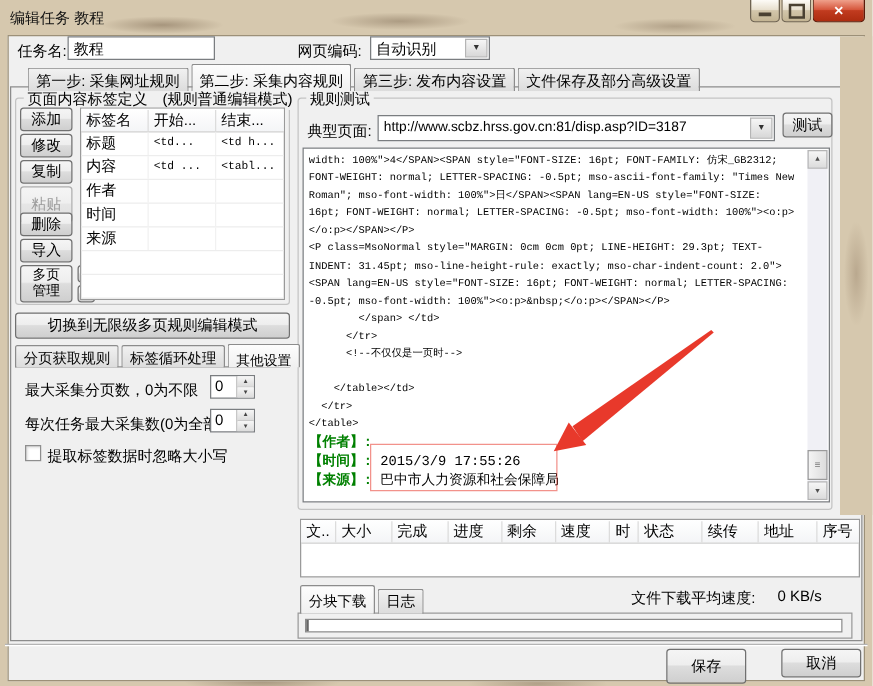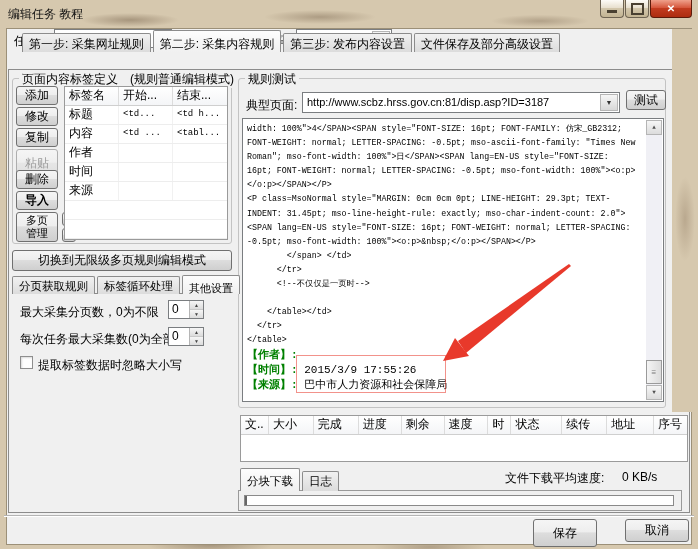--- a/index.html
+++ b/index.html
@@ -34,21 +34,21 @@
   .tabpage{border:1px solid #8c8c8c;background:#f0f0f0;}
   .tabs-row{display:flex;align-items:flex-end;}
   .tab{box-sizing:border-box;border:1px solid #8c8c8c;border-bottom:none;border-radius:2px 2px 0 0;
     background:linear-gradient(#f1f1f1,#dcdcdc);padding:2px 6px 3px 6px;margin-right:2px;height:19px;
     white-space:nowrap;z-index:2;}
   .tab.active{background:linear-gradient(#fdfdfd,#f0f0f0);height:22px;padding-top:5px;position:relative;z-index:3;}
   .groupbox{border:1px solid #c3c3c3;border-radius:3px;}
   .gb-label{position:absolute;top:-8px;left:6px;background:#f0f0f0;padding:0 3px;white-space:nowrap;}
   .grid{background:#fff;border:1px solid #9a9a9a;}
   .grid-header{display:flex;border-bottom:1px solid #cfcfcf;height:18px;line-height:17px;
-    background:linear-gradient(#ffffff,#f4f5f7);}
+    background:linear-gradient(#ffffff,#f4f5f7);align-items:center;}
   .grid-hcell{box-sizing:border-box;padding-left:4px;border-right:1px solid #dcdcdc;overflow:hidden;white-space:nowrap;}
   .grid-row{display:flex;height:18px;line-height:17px;border-bottom:1px solid #ededed;}
   .grid-cell{box-sizing:border-box;padding-left:4px;border-right:1px solid #f1f1f1;overflow:hidden;
     white-space:nowrap;}
   .mono{font-family:"Liberation Mono",monospace;}
   .spinner{display:flex;background:#fff;border:1px solid #7a7d80;}
   .spin-val{flex:1;padding:2px 3px;line-height:13px;}
   .spin-btns{width:13px;display:flex;flex-direction:column;border-left:1px solid #b5b5b5;}
   .spin-btn{flex:1;font-size:5px;line-height:8px;text-align:center;color:#444;
     background:linear-gradient(#f6f6f6,#dcdcdc);border-bottom:1px solid #c9c9c9;}
@@ -97,37 +97,37 @@
   <span class="abs" style="left:14px;top:33px;">任务名:</span>
   <div class="abs input" style="left:54px;top:29px;width:118px;height:19px;">教程</div>
   <span class="abs" style="left:238px;top:33px;">网页编码:</span>
   <div class="abs input" style="left:296px;top:29px;width:96px;height:19px;padding-right:18px;">
     <span>自动识别</span>
     <span class="combo-arrow">▼</span>
   </div>
 
   <div class="abs tabpage" style="left:8px;top:69px;width:682px;height:444px;"></div>
 
-  <div class="abs tabs-row" style="left:10px;top:30px;height:22px;padding-left:12px;">
+  <div class="abs tabs-row" style="left:10px;top:51px;height:22px;padding-left:12px;">
     <div class="tab">第一步: 采集网址规则</div>
     <div class="tab active">第二步: 采集内容规则</div>
     <div class="tab">第三步: 发布内容设置</div>
     <div class="tab">文件保存及部分高级设置</div>
   </div>
 
   <div class="abs groupbox" style="left:12px;top:78px;width:220px;height:166px;">
     <span class="gb-label"><span>页面内容标签定义</span>　<span>(规则普通编辑模式)</span></span>
   </div>
 
   <div class="abs btn" style="left:16px;top:86px;width:42px;height:19px;">添加</div>
   <div class="abs btn" style="left:16px;top:107px;width:42px;height:19px;">修改</div>
   <div class="abs btn" style="left:16px;top:128px;width:42px;height:19px;">复制</div>
   <div class="abs btn disabled" style="left:16px;top:149px;width:42px;height:29px;">粘贴</div>
   <div class="abs btn" style="left:16px;top:170px;width:42px;height:19px;">删除</div>
-  <div class="abs btn" style="left:16px;top:191px;width:42px;height:19px;font-weight:bold;">导入</div>
+  <div class="abs btn" style="left:16px;top:191px;width:42px;height:19px;">导入</div>
   <div class="abs btn" style="left:16px;top:212px;width:42px;height:30px;flex-direction:column;font-size:11px;line-height:13px;">
     <span>多页</span>
     <span>管理</span>
   </div>
   <div class="abs btn small-arrow-btn" style="left:62px;top:212px;width:14px;height:14px;">
       <span style="font-size:9px;">↑</span>
     </div>
   <div class="abs btn small-arrow-btn" style="left:62px;top:228px;width:14px;height:14px;">
       <span style="font-size:9px;">↓</span>
     </div>

